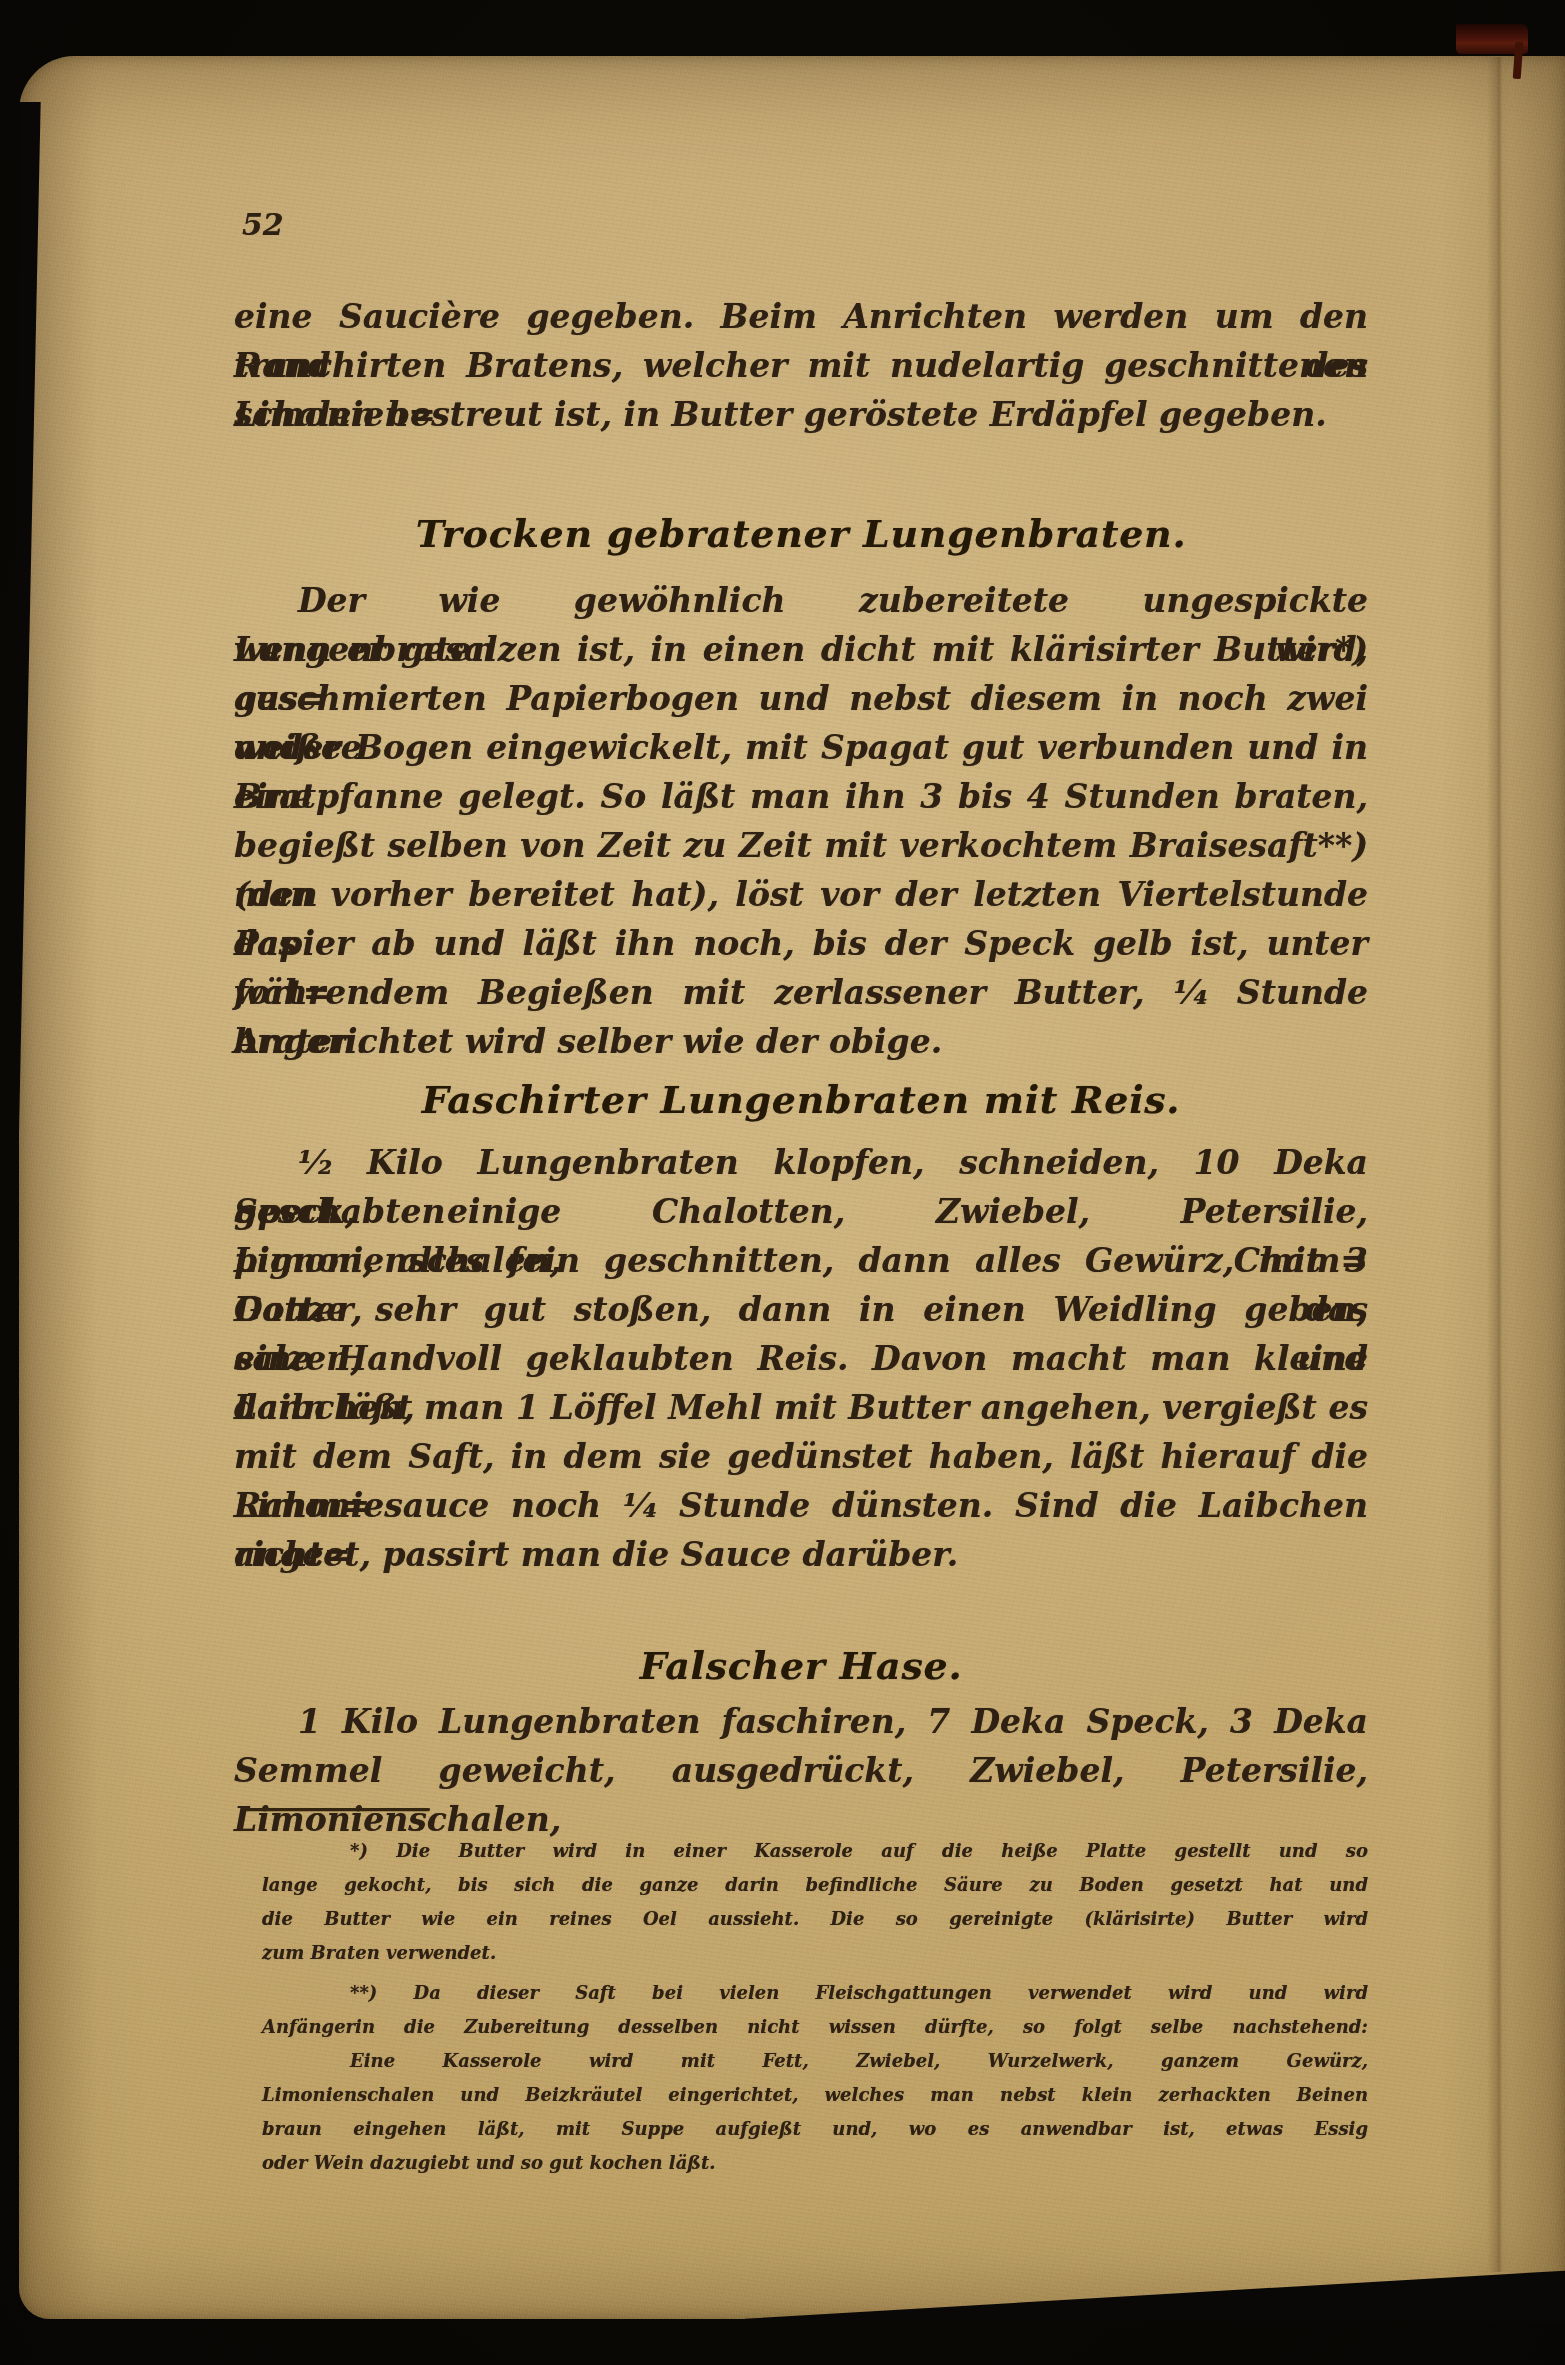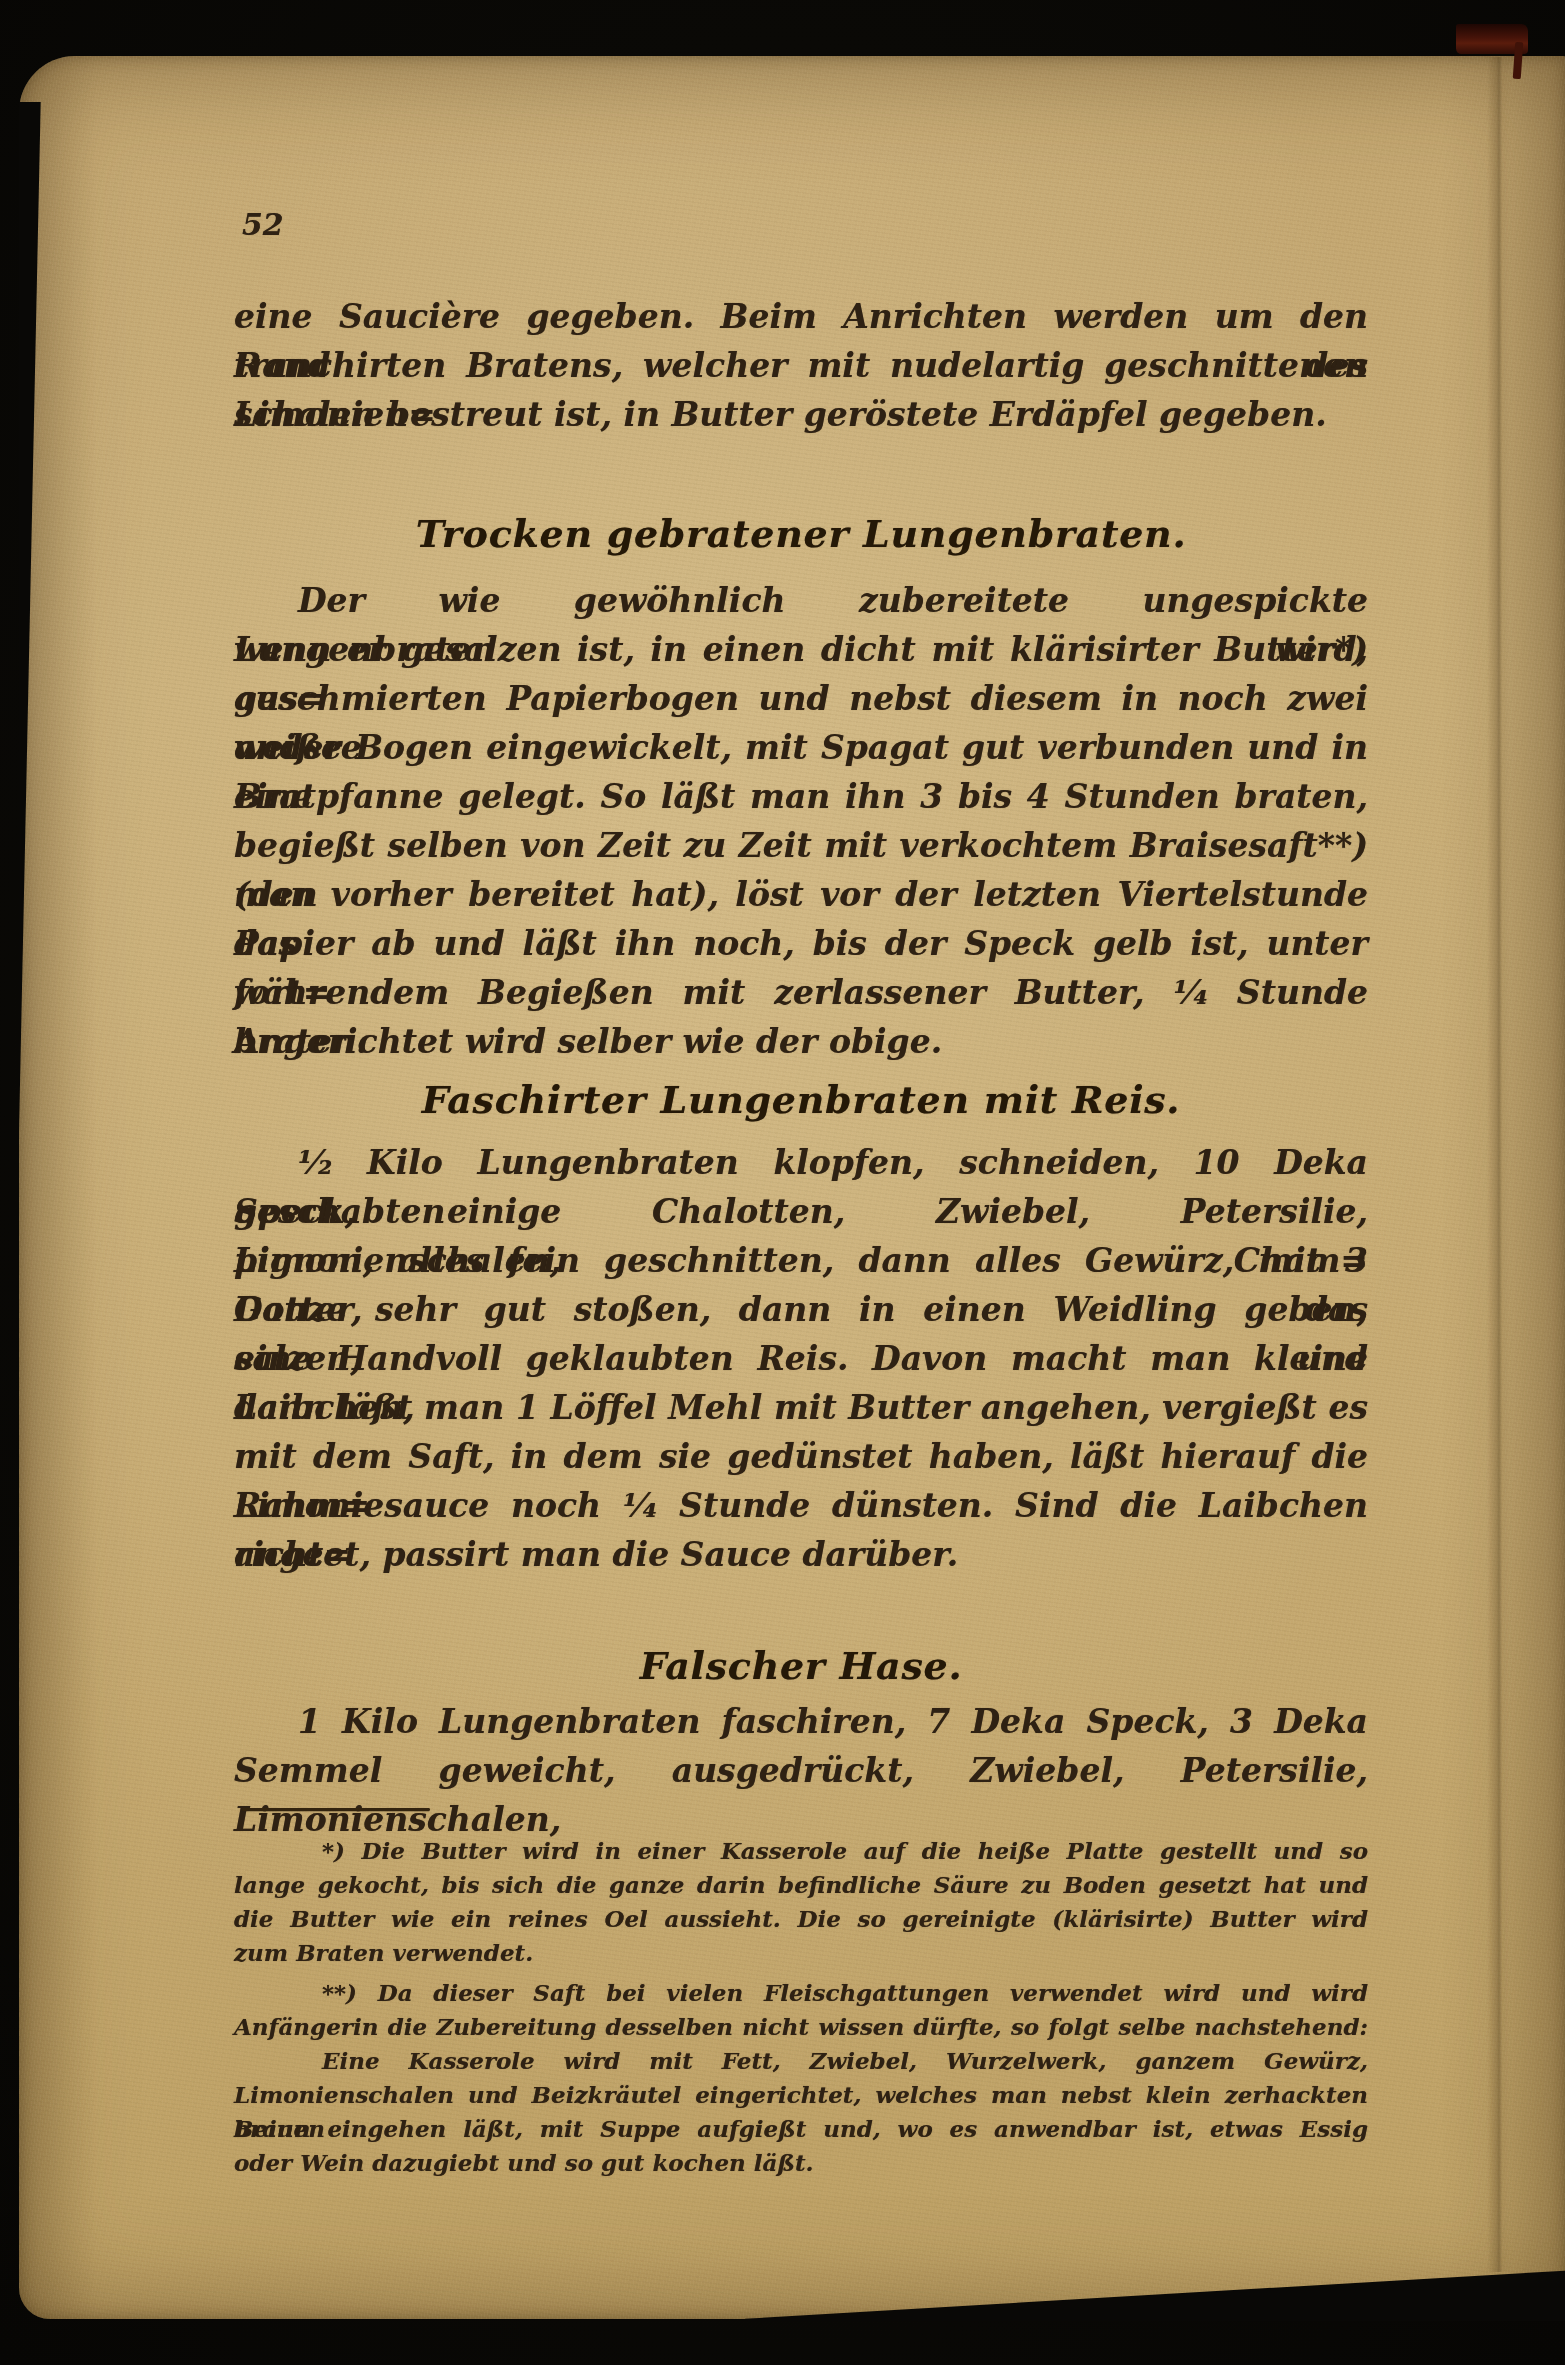--- a/index.html
+++ b/index.html
@@ -79,21 +79,21 @@
   #page-number {
     position: absolute; left: 242px; top: 207px;
     font-size: 30px; font-weight: 700; color: #2e2113;
     text-shadow: 0 0 0.7px rgba(46,33,19,0.5);
   }
   #footnote-rule {
     position: absolute; left: 242px; top: 1808px; width: 188px; height: 3.4px;
     background: #33240f; border-radius: 1.4px;
     box-shadow: 0 0.7px 0 rgba(46,33,19,0.35);
   }
-  .fn .line { font-size: 23px; line-height: 34px; height: 34px; }
+  .fn .line { font-size: 18px; line-height: 34px; height: 34px; margin-left: 28px; }
   .fn .line.ind { text-indent: 88px; }
 </style>
 </head>
 <body>
 
 <div id="canvas">
 
   <div id="paper"></div>
   <div id="paper-grain"></div>
   <div id="edge-left-wedge"></div>

